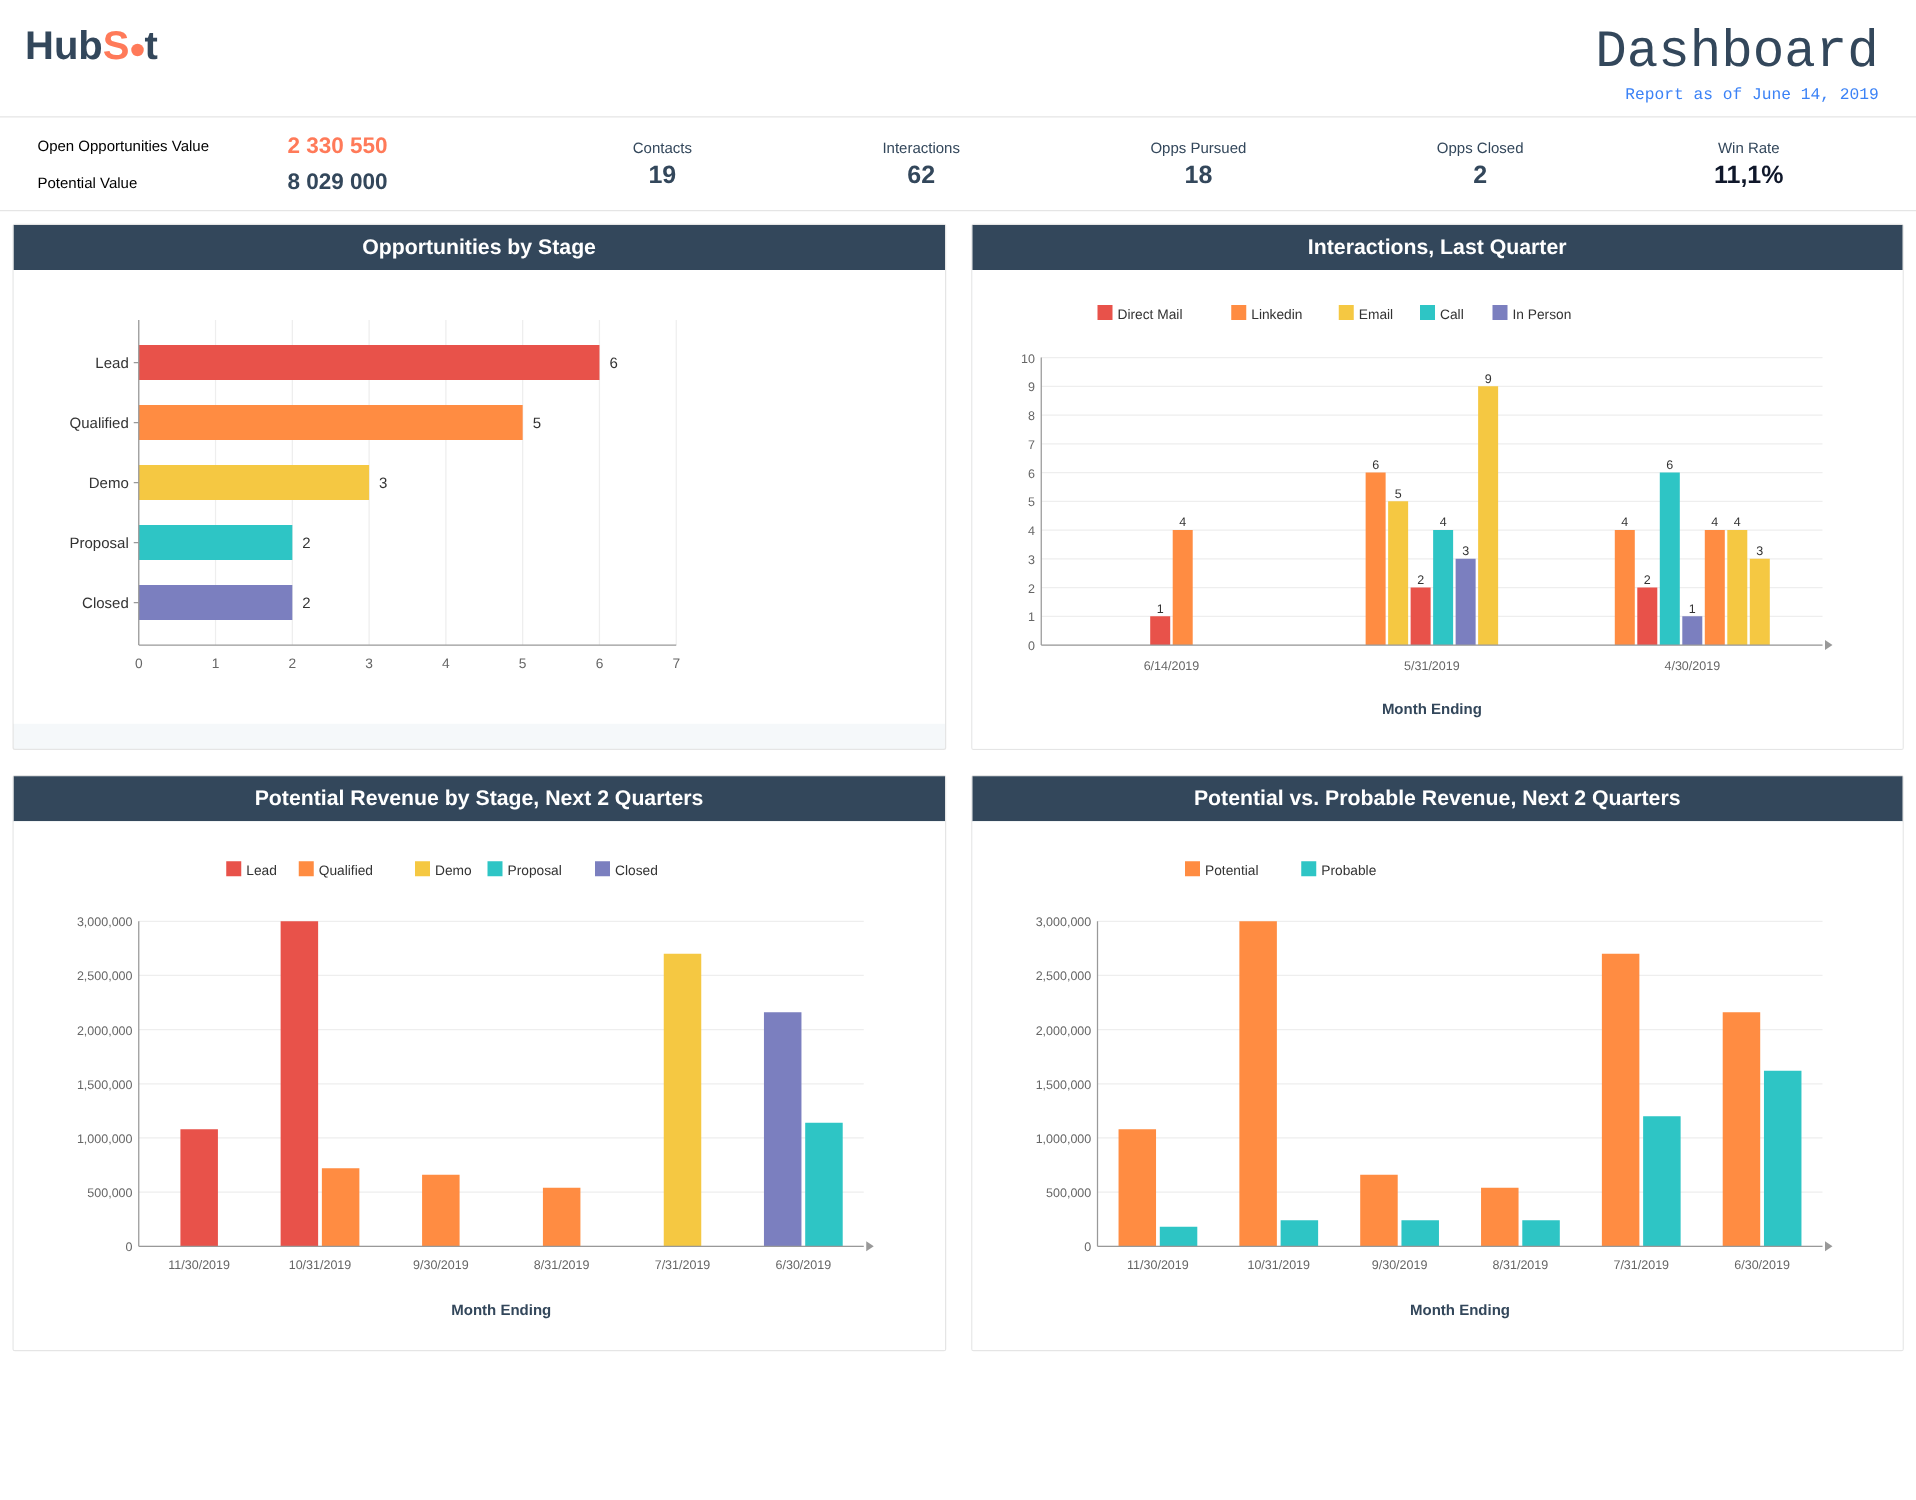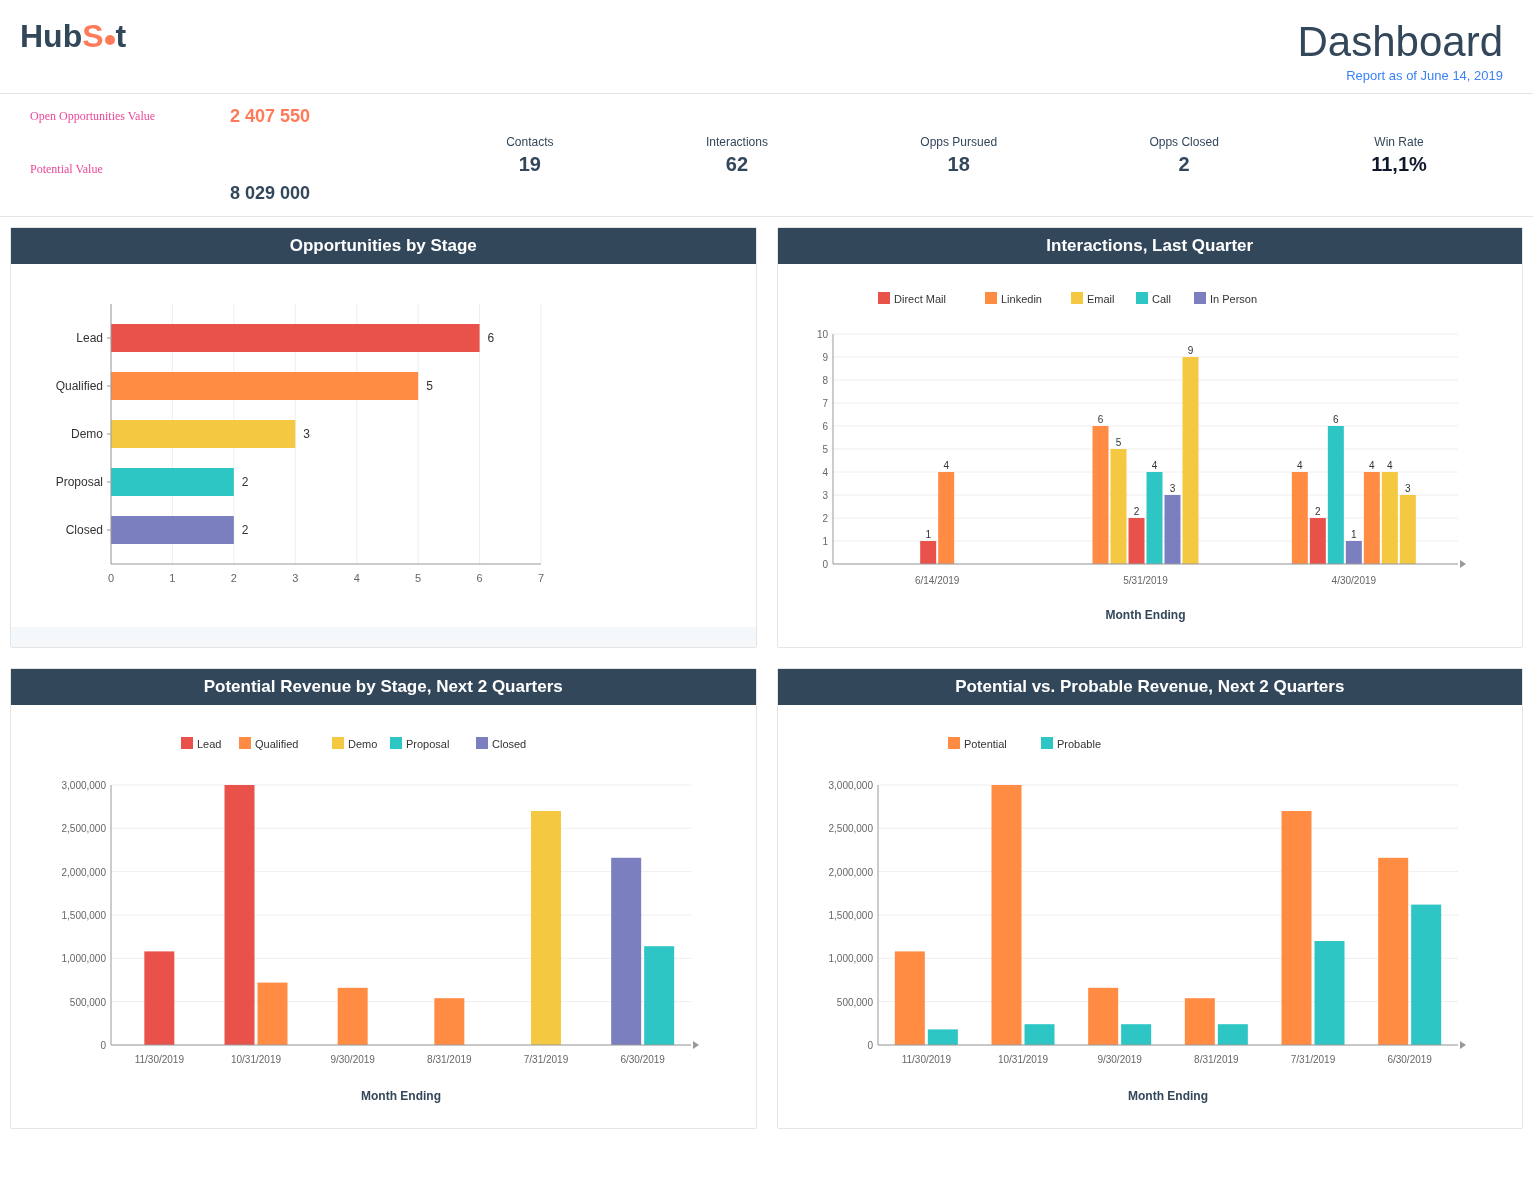--- a/index.html
+++ b/index.html
@@ -1,30 +1,30 @@
 <!DOCTYPE html>
 <html><head>
   <meta charset="utf-8">
   <style>
     * { box-sizing: border-box; margin: 0; padding: 0; }
     body { font-family: Arial, sans-serif; background: #fff; color: #333; font-size: 13px; width: 1533px; }
     
     .header { display: flex; justify-content: space-between; align-items: flex-start; padding: 18px 30px 10px 20px; }
     .logo { display: flex; align-items: center; }
     .logo-text { font-size: 32px; font-weight: bold; color: #33475b; }
-    .dashboard-title { text-align: right; }
+    .dashboard-title { text-align: right; font-family: Liberation Mono, monospace; }
     .dashboard-title h1 { font-size: 42px; font-weight: 300; color: #33475b; }
     .dashboard-subtitle { color: #3b82f6; font-size: 13px; margin-top: 2px; }
     
     .metrics-bar { display: flex; align-items: center; padding: 8px 30px; border-top: 1px solid #e5e5e5; border-bottom: 1px solid #e5e5e5; }
     .metric-group-left { flex: 0 0 400px; }
     .metric-row { display: flex; align-items: center; padding: 4px 0; }
-    .metric-label { color: #ec4899; font-size: 12px; width: 200px; font-family: Liberation Serif, serif; }
+    .metric-label { color: #000000; font-size: 12px; width: 200px; }
     .metric-value-orange { color: #ff7a59; font-size: 18px; font-weight: bold; }
-    .metric-value-dark { color: #33475b; font-size: 18px; font-weight: bold; margin-top: 48px; }
+    .metric-value-dark { color: #33475b; font-size: 18px; font-weight: bold; }
     .metric-group-right { display: flex; flex: 1; justify-content: space-around; align-items: flex-start; }
     .metric-col { text-align: center; }
     .metric-col-label { color: #33475b; font-size: 12px; margin-bottom: 4px; }
     .metric-col-value { color: #33475b; font-size: 20px; font-weight: bold; }
     .metric-col-value.orange { color: #0f172a; }
     
     .charts-grid { display: grid; grid-template-columns: 1fr 1fr; gap: 0; }
     .chart-panel { background: #f5f8fa; border: 1px solid #e5e5e5; margin: 10px; border-radius: 2px; }
     .chart-header { background: #33475b; color: #fff; text-align: center; padding: 8px; font-size: 17px; font-weight: bold; }
     .chart-body { padding: 20px; background: #fff; min-height: 350px; position: relative; }
@@ -39,21 +39,21 @@
   <div class="dashboard-title">
     <h1>Dashboard</h1>
     <div class="dashboard-subtitle">Report as of June 14, 2019</div>
   </div>
 </div>
 
 <div class="metrics-bar">
   <div class="metric-group-left">
     <div class="metric-row">
       <span class="metric-label">Open Opportunities Value</span>
-      <span class="metric-value-orange">2 407 550</span>
+      <span class="metric-value-orange">2 330 550</span>
     </div>
     <div class="metric-row">
       <span class="metric-label">Potential Value</span>
       <span class="metric-value-dark">8 029 000</span>
     </div>
   </div>
   <div class="metric-group-right" id="metrics-right">
       <div class="metric-col">
         <div class="metric-col-label">Contacts</div>
     <div class="metric-col-value">19</div>

